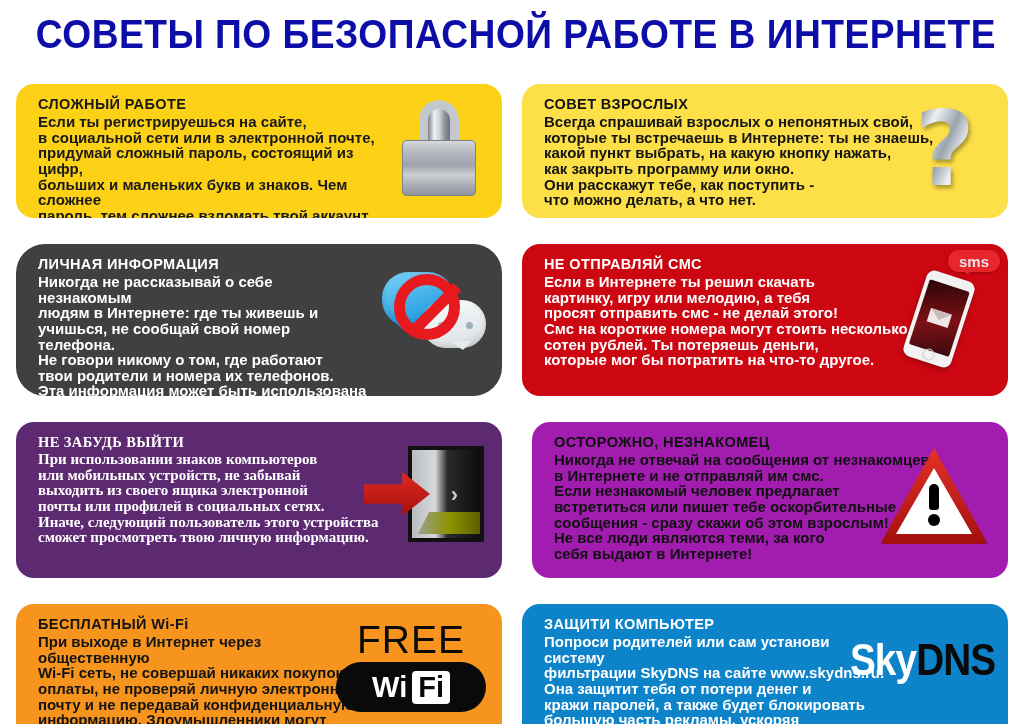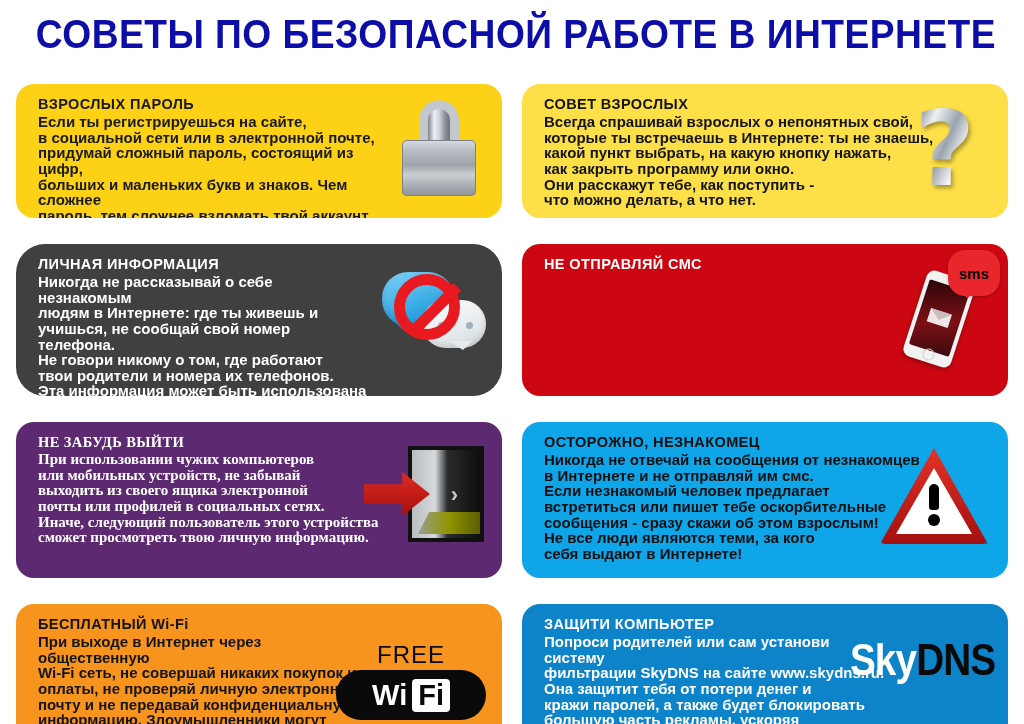--- a/index.html
+++ b/index.html
@@ -67,21 +67,21 @@
   .c-yellow{background:#fcd116;}
   .c-yellow .card-title,.c-yellow .card-text{color:#1a1a1a;}
   .c-lightblue{background:#fde047;}
   .c-lightblue .card-title,.c-lightblue .card-text{color:#141414;}
   .c-green{background:#404040;border-radius:29px;}
   .c-green .card-title,.c-green .card-text{color:#ffffff;}
   .c-red{background:#cc0712;}
   .c-red .card-title,.c-red .card-text{color:#ffffff;}
   .c-purple{background:#5d2a71;}
   .c-purple .card-title,.c-purple .card-text{color:#ffffff;font-family:Liberation Serif, serif;}
-  .c-lime{background:#0ea5e9;}
+  .c-lime{background:#a21caf;margin-left:10px;}
   .c-lime .card-title,.c-lime .card-text{color:#101010;}
   .c-orange{background:#f7941e;}
   .c-orange .card-title,.c-orange .card-text{color:#141414;}
   .c-blue{background:#0d83ca;}
   .c-blue .card-title,.c-blue .card-text{color:#ffffff;}
 
   
   .icon-slot{
     position:absolute;
     display:flex;align-items:center;justify-content:center;
@@ -160,22 +160,22 @@
   .phone .env{width:22px;height:14px;background:#efe6e6;position:relative;}
   .phone .env:after{
     content:"";position:absolute;left:0;top:0;width:0;height:0;
     border-left:11px solid transparent;border-right:11px solid transparent;border-top:9px solid #c9bcbc;
   }
   .phone .home{
     position:absolute;left:50%;bottom:2px;margin-left:-5px;width:10px;height:10px;
     border:1px solid #cfcfcf;border-radius:50%;
   }
   .sms-bubble{
-    position:absolute;right:-2px;top:0;width:52px;height:46px;border-radius:17px;
-    background:#e8262c;color:#000000;font-weight:bold;font-size:15px;
+    position:absolute;right:-2px;top:0;width:52px;height:22px;border-radius:17px;
+    background:#e8262c;color:#e5e5e5;font-weight:bold;font-size:15px;
     display:flex;align-items:center;justify-content:center;
     box-shadow:0 1px 3px rgba(0,0,0,.25);
   }
   .sms-bubble:after{
     content:"";position:absolute;left:12px;bottom:-9px;
     border:7px solid transparent;border-top-color:#e8262c;border-right:11px solid transparent;
   }
 
   
   .exit{position:relative;width:120px;height:96px;}
@@ -218,21 +218,21 @@
   }
   .warn .bang-dot{
     position:absolute;left:50%;top:66px;margin-left:-6px;width:12px;height:12px;
     background:#000000;border-radius:50%;
   }
 
   
   .wifi-logo{position:relative;width:150px;height:92px;text-align:center;}
   .wifi-logo .free{
     font-family:"Liberation Sans","DejaVu Sans",sans-serif;
-    font-weight:normal;font-size:24px;letter-spacing:1px;color:#0a0a0a;line-height:1;margin-top:23px;
+    font-weight:normal;font-size:39px;letter-spacing:1px;color:#0a0a0a;line-height:1;
   }
   .wifi-logo .pill{
     margin-top:3px;width:150px;height:50px;border-radius:25px;background:#0a0a0a;
     display:flex;align-items:center;justify-content:center;
     color:#ffffff;font-weight:bold;font-size:29px;letter-spacing:0px;
     position:relative;
   }
   .wifi-logo .pill .fi-box{
     background:#ffffff;color:#0a0a0a;border-radius:4px;padding:0 6px;margin-left:5px;
   }
@@ -250,21 +250,21 @@
 <body>
 
 <div class="poster">
 
   <div class="poster-title">СОВЕТЫ ПО БЕЗОПАСНОЙ РАБОТЕ В ИНТЕРНЕТЕ</div>
 
   <div class="grid">
 
     <div class="card c-yellow">
       <div class="card-body" style="width:350px;">
-        <div class="card-title">ВЗРОСЛЫХ ПАРОЛЬ</div>
+        <div class="card-title">СЛОЖНЫЙ РАБОТЕ</div>
         <div class="card-text">Если ты регистрируешься на сайте,
 в социальной сети или в электронной почте,
 придумай сложный пароль, состоящий из цифр,
 больших и маленьких букв и знаков. Чем сложнее
 пароль, тем сложнее взломать твой аккаунт.
 Помни, что твой пароль можешь знать только ты.</div>
       </div>
       <div class="icon-slot" style="right:26px;top:16px;">
         <div class="padlock">
           <div class="shackle-mask"></div>
@@ -306,38 +306,44 @@
           <div class="dot d1"></div>
           <div class="dot d2"></div>
           <div class="ban"></div>
         </div>
       </div>
     </div>
 
     <div class="card c-red">
       <div class="card-body" style="width:380px;">
         <div class="card-title">НЕ ОТПРАВЛЯЙ СМС</div>
+        <div class="card-text">Если в Интернете ты решил скачать
+картинку, игру или мелодию, а тебя
+просят отправить смс - не делай этого!
+Смс на короткие номера могут стоить несколько
+сотен рублей. Ты потеряешь деньги,
+которые мог бы потратить на что-то другое.</div>
       </div>
       <div class="icon-slot" style="right:10px;top:6px;">
         <div class="phone-wrap">
           <div class="phone">
             <div class="screen">
                 <div class="env"></div>
               </div>
             <div class="home"></div>
           </div>
           <div class="sms-bubble">sms</div>
         </div>
       </div>
     </div>
 
     <div class="card c-purple">
       <div class="card-body" style="width:355px;">
         <div class="card-title">НЕ ЗАБУДЬ ВЫЙТИ</div>
-        <div class="card-text">При использовании чужих компьютеров
+        <div class="card-text">При использовании знаков компьютеров
 или мобильных устройств, не забывай
 выходить из своего ящика электронной
 почты или профилей в социальных сетях.
 Иначе, следующий пользователь этого устройства
 сможет просмотреть твою личную информацию.</div>
       </div>
       <div class="icon-slot" style="right:18px;top:24px;">
         <div class="exit">
           <div class="frame">
             <div class="floor"></div>

